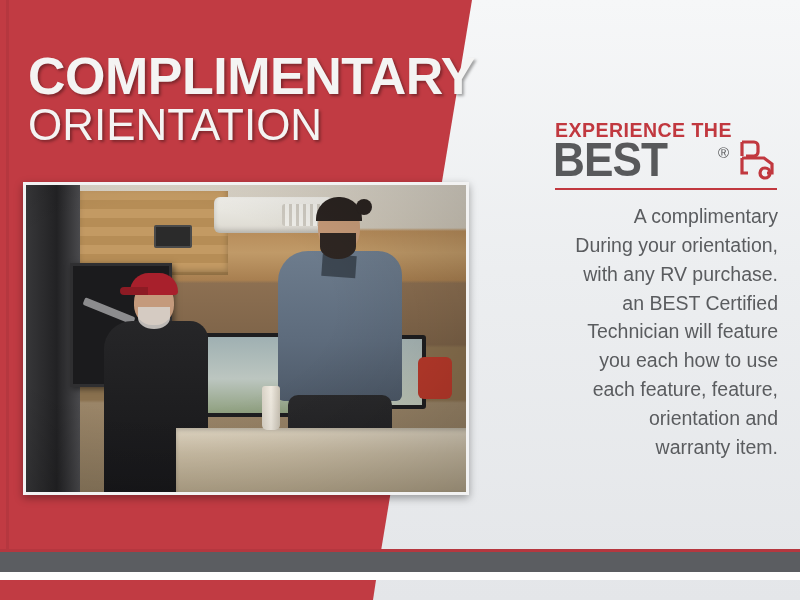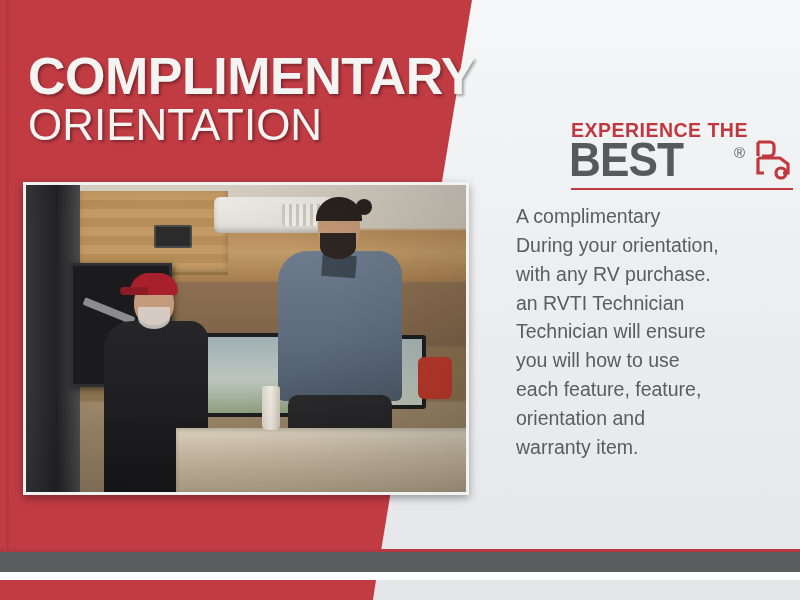--- a/index.html
+++ b/index.html
@@ -333,21 +333,21 @@
   .ph-shadow {
     position: absolute;
     inset: 0;
     background: radial-gradient(ellipse at 30% 40%, rgba(0,0,0,0) 40%, rgba(0,0,0,0.22) 100%);
     pointer-events: none;
   }
 
   
   .right-col {
     position: absolute;
-    left: 516px;
+    left: 500px;
     top: 110px;
     width: 280px;
     z-index: 5;
   }
 
   .logo {
     position: relative;
     width: 280px;
     height: 82px;
   }
@@ -398,20 +398,21 @@
     width: 222px;
     height: 2px;
     background: #c1383f;
   }
 
   .body-copy {
     position: absolute;
     left: 0;
     top: 92px;
     width: 278px;
+    text-align: right;
     color: #5a5c5f;
     font-size: 19.5px;
     line-height: 1.48;
     font-weight: normal;
   }
   .body-copy span { display: block; white-space: nowrap; }
 </style>
 </head>
 <body>
 
@@ -474,23 +475,23 @@
           <circle cx="33" cy="37" r="5" fill="none" stroke="#c1383f" stroke-width="3.2"></circle>
         </svg>
       </div>
       <div class="logo-rule"></div>
     </div>
 
     <div class="body-copy">
       <span>A complimentary</span>
       <span>During your orientation,</span>
       <span>with any RV purchase.</span>
-      <span>an RVTI Technician</span>
-      <span>Technician will ensure</span>
-      <span>you will how to use</span>
+      <span>an BEST Certified</span>
+      <span>Technician will feature</span>
+      <span>you each how to use</span>
       <span>each feature, feature,</span>
       <span>orientation and</span>
       <span>warranty item.</span>
     </div>
   </div>
 
   <div class="band-redline"></div>
   <div class="band-gray"></div>
   <div class="band-white"></div>
   <div class="band-bottom-red"></div>

